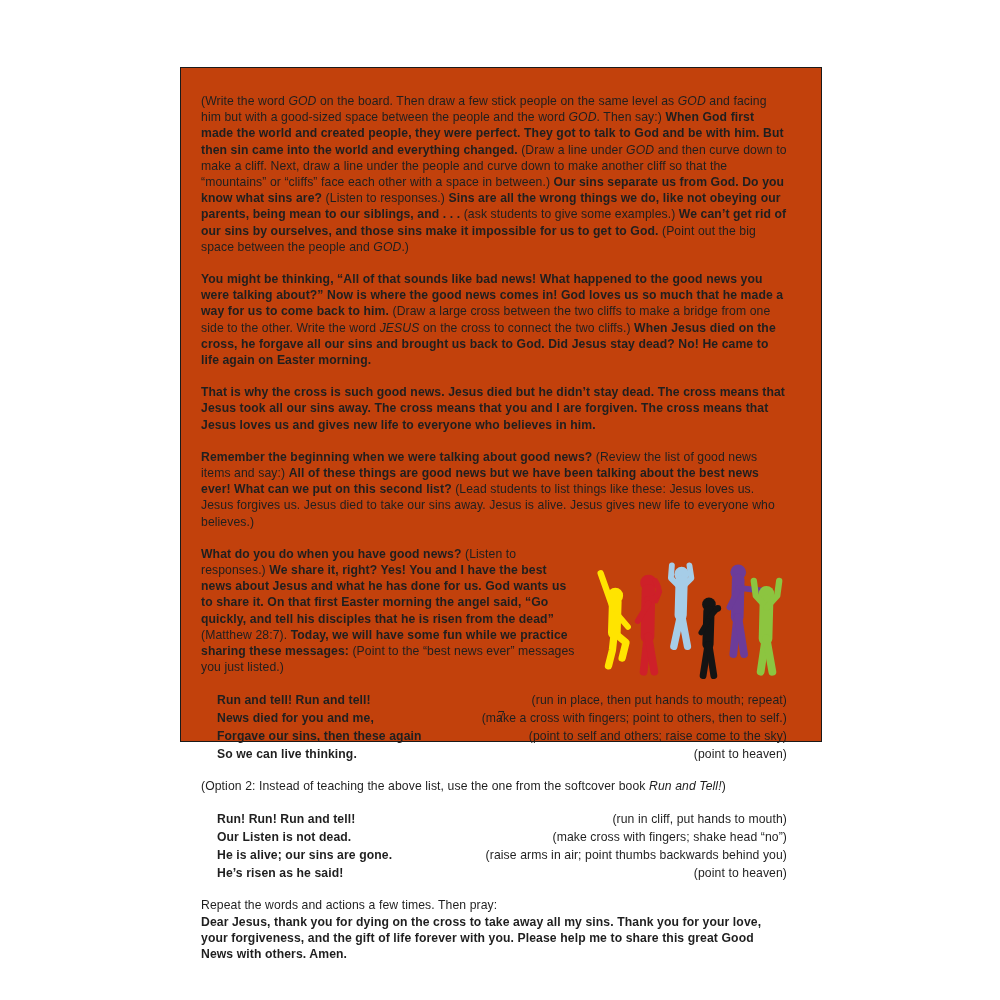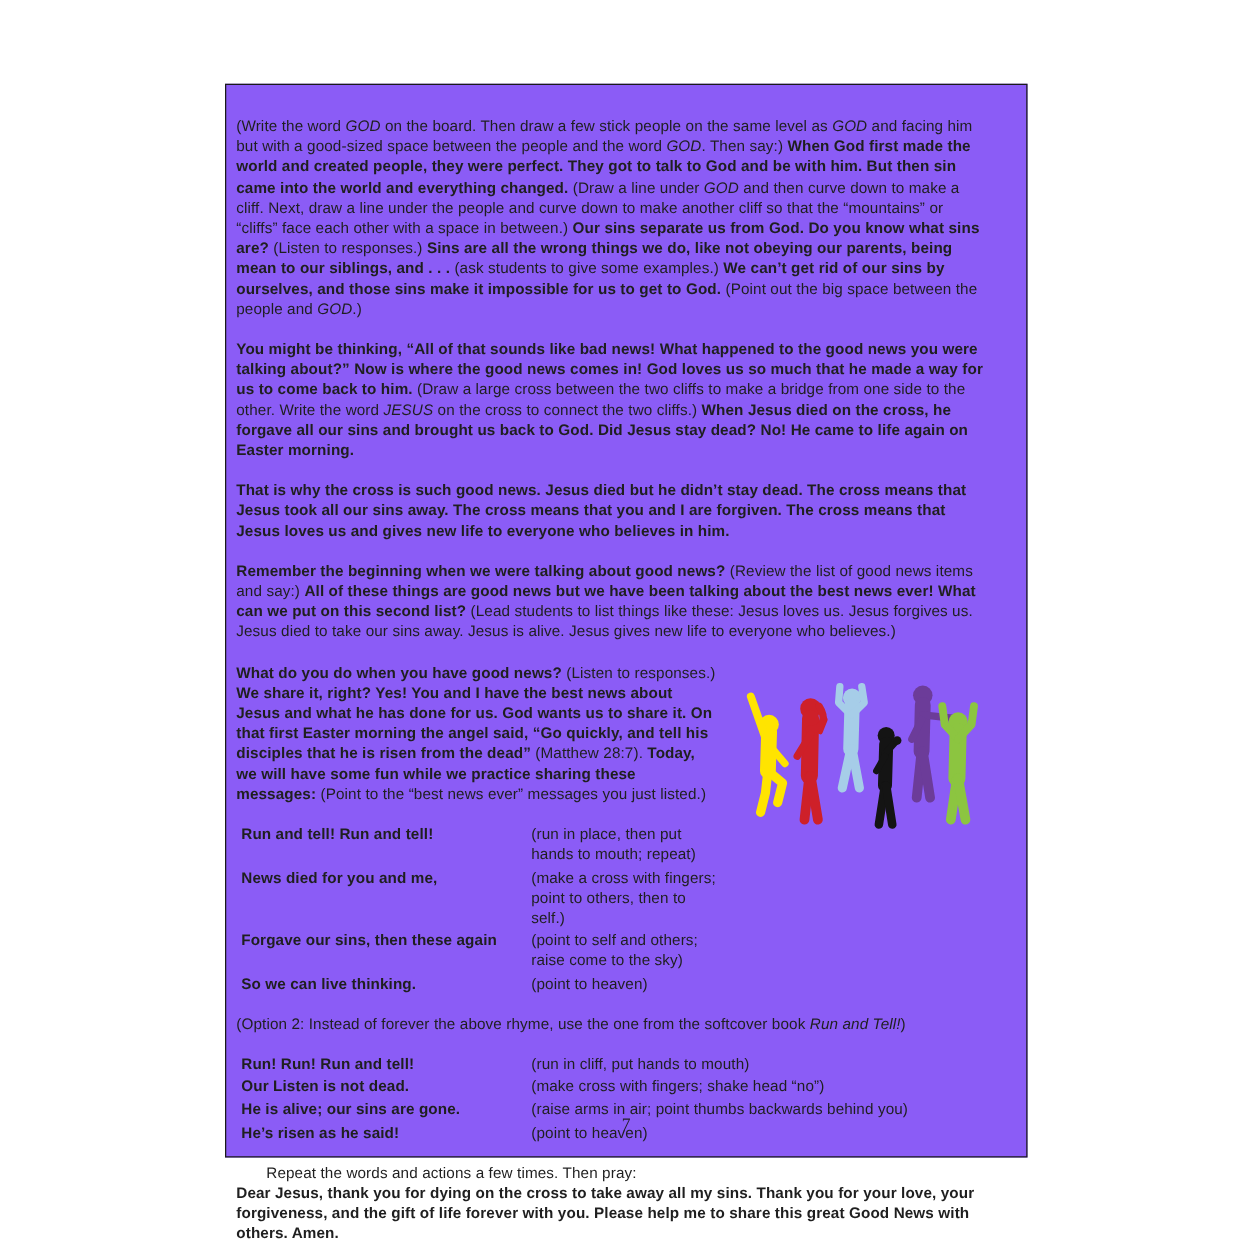--- a/index.html
+++ b/index.html
@@ -10,42 +10,42 @@
     height: 1000px;
     background: #ffffff;
     overflow: hidden;
     font-family: "Liberation Sans", sans-serif;
   }
   .sheet {
     position: absolute;
     left: 180px;
     top: 67px;
     width: 642px;
-    height: 859px;
-    background: #8b5cf6;
+    height: 675px;
+    background: #c2410c;
     border: 1px solid #1a1a1a;
-    padding: 25px 34px 40px 8px;
+    padding: 25px 34px 40px 20px;
     color: #1f1f1f;
     font-size: 12.2px;
     line-height: 16.2px;
     letter-spacing: 0.1px;
   }
   .para { margin: 0 0 16px 0; }
-  .para.tight { margin-bottom: 0; margin-left: 24px; }
+  .para.tight { margin-bottom: 0; }
   .seg-b { font-weight: 700; }
   .seg-r { font-weight: 400; }
   .seg-i { font-weight: 400; font-style: italic; }
   .rhyme {
     display: grid;
     grid-template-columns: 232px 1fr;
-    margin: 0 0 16px 4px;
+    margin: 0 0 16px 16px;
     row-gap: 2px;
   }
   .rhyme-lead { font-weight: 700; }
-  .rhyme-action { font-weight: 400; }
+  .rhyme-action { font-weight: 400; text-align: right; }
   .illustration {
     float: right;
     width: 200px;
     height: 122px;
     margin: 14px 0 4px 12px;
     display: block;
   }
   .illustration svg { width: 100%; height: 100%; display: block; }
   .fig path { fill: none; stroke: currentColor; stroke-linecap: round; stroke-linejoin: round; }
   .fig circle { fill: currentColor; stroke: none; }
@@ -137,21 +137,21 @@
         <span class="rhyme-lead">Run and tell! Run and tell!</span>
         <span class="rhyme-action">(run in place, then put hands to mouth; repeat)</span>
         <span class="rhyme-lead">News died for you and me,</span>
         <span class="rhyme-action">(make a cross with fingers; point to others, then to self.)</span>
         <span class="rhyme-lead">Forgave our sins, then these again</span>
         <span class="rhyme-action">(point to self and others; raise come to the sky)</span>
         <span class="rhyme-lead">So we can live thinking.</span>
         <span class="rhyme-action">(point to heaven)</span>
       </div>
 
-    <p class="para"><span class="seg-r">(Option 2: Instead of forever the above rhyme, use the one from the softcover book </span><span class="seg-i">Run and Tell!</span><span class="seg-r">)</span></p>
+    <p class="para"><span class="seg-r">(Option 2: Instead of teaching the above list, use the one from the softcover book </span><span class="seg-i">Run and Tell!</span><span class="seg-r">)</span></p>
 
     <div class="rhyme">
         <span class="rhyme-lead">Run! Run! Run and tell!</span>
         <span class="rhyme-action">(run in cliff, put hands to mouth)</span>
         <span class="rhyme-lead">Our Listen is not dead.</span>
         <span class="rhyme-action">(make cross with fingers; shake head “no”)</span>
         <span class="rhyme-lead">He is alive; our sins are gone.</span>
         <span class="rhyme-action">(raise arms in air; point thumbs backwards behind you)</span>
         <span class="rhyme-lead">He’s risen as he said!</span>
         <span class="rhyme-action">(point to heaven)</span>

